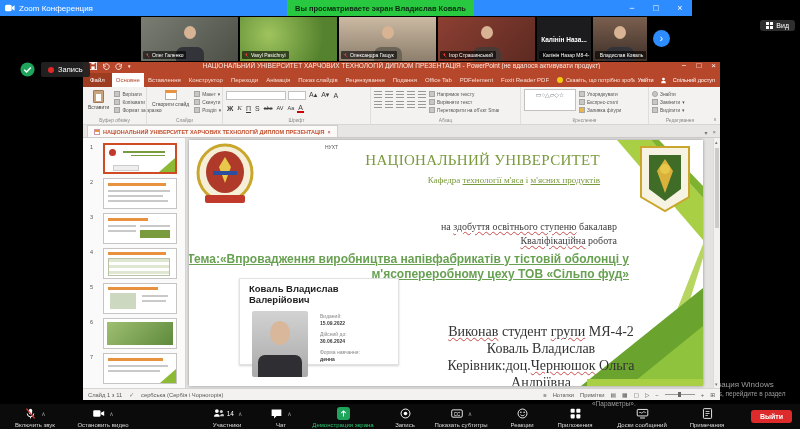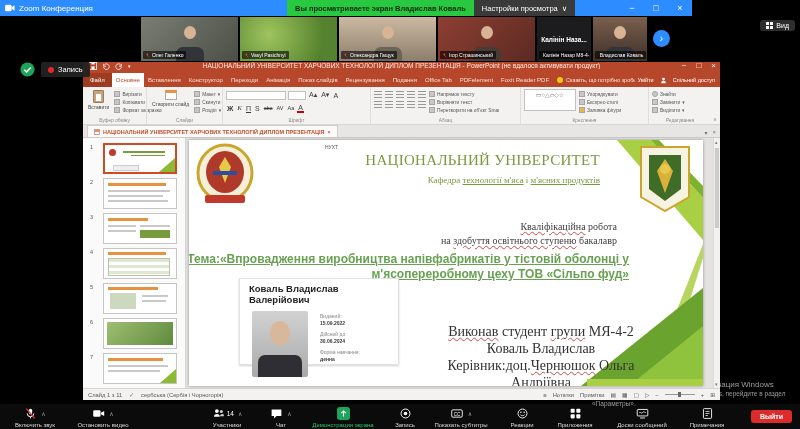--- a/index.html
+++ b/index.html
@@ -149,24 +149,20 @@
   <span class="appicon">
     <svg width="10" height="8" viewBox="0 0 12 9">
         <rect x="0" y="0.5" width="8" height="8" rx="2" fill="#fff"></rect>
         <path d="M8.5 3.2 11.5 1.2v6.6L8.5 5.8z" fill="#fff"></path>
       </svg>
   </span>
   <span>Zoom Конференция</span>
   <div class="tb-center">
     <div class="banner">
         <span>Вы просматриваете экран Владислав Коваль</span>
-      </div>
-    <div class="viewset">
-        <span>Настройки просмотра</span>
-        <span>∨</span>
       </div>
   </div>
   <div class="winctl">
     <span>−</span>
     <span>□</span>
     <span>×</span>
   </div>
 </div>
 
 <div class="strip">
@@ -551,22 +547,22 @@
           <path d="M28 14l8 12-8 22-8-22z" fill="#d9b13b"></path>
           <circle cx="28" cy="24" r="5" fill="#e8c84a"></circle>
         </svg>
 
         <div class="sl-title">
           <div>НАЦІОНАЛЬНИЙ УНІВЕРСИТЕТ</div>
           <div class="sl-dept"><span>Кафедра </span><span class="lnk">технології м'яса</span><span> і </span><span class="lnk">м'ясних продуктів</span></div>
         </div>
 
         <div class="qual">
+          <div><span>на </span><span class="misp">здобуття освітнього ступеню</span><span> бакалавр</span></div>
           <div><span class="misp">Кваліфікаційна</span><span> робота</span></div>
-          <div><span>на </span><span class="misp">здобуття освітнього ступеню</span><span> бакалавр</span></div>
         </div>
 
         <div class="topic">
           <div><span>Тема:«Впровадження виробництва напівфабрикатів у тістовій оболонці у</span></div>
           <div><span>м'ясопереробному цеху ТОВ «Сільпо фуд»</span></div>
         </div>
 
         <div class="card">
           <div class="nm">
             <div>Коваль Владислав</div>

